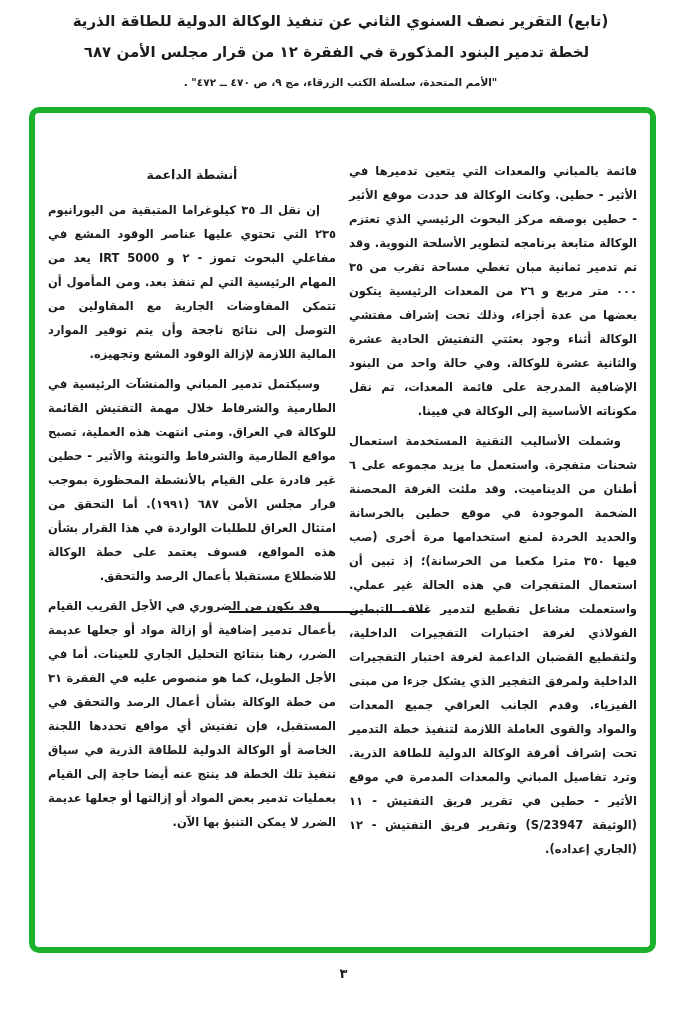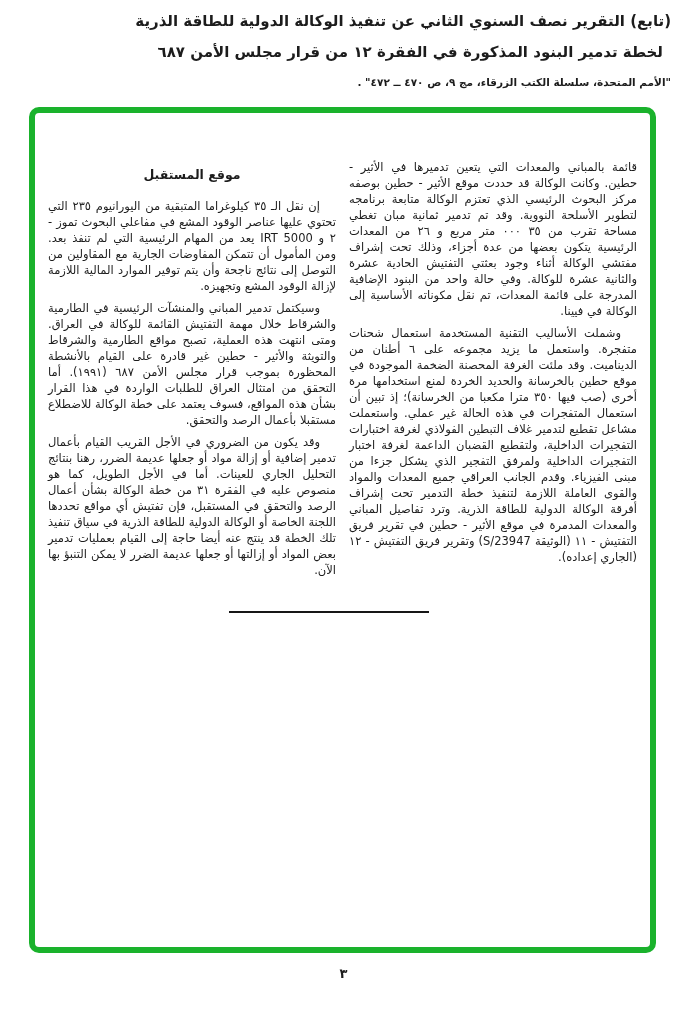--- a/index.html
+++ b/index.html
@@ -17,22 +17,22 @@
     width: 687px;
     height: 1032px;
     background: #ffffff;
     direction: rtl;
   }
   
   .doc-header {
     position: absolute;
     top: 12px;
     left: 0;
-    right: 16px;
-    text-align: right;
+    right: 6px;
+    text-align: center;
     direction: rtl;
   }
   .doc-header .h-line1 {
     font-size: 15px;
     font-weight: bold;
     letter-spacing: 0.2px;
     margin: 0 0 13px 0;
   }
   .doc-header .h-line2 {
     font-size: 15px;
@@ -68,23 +68,24 @@
     display: flex;
     gap: 13px;
     direction: rtl;
   }
   .col {
     width: 50%;
     direction: rtl;
   }
   .col p {
     font-size: 11.5px;
-    line-height: 16px;
+    line-height: 24px;
     text-align: justify;
     margin: 0 0 6px 0;
+    font-weight: bold;
   }
   .col p.indent {
     text-indent: 16px;
   }
   .section-heading {
     text-align: center;
     font-size: 12.5px;
     font-weight: bold;
     margin: 8px 0 16px 0;
   }
@@ -124,21 +125,21 @@
     <div class="frame-content">
 
       <div class="columns">
 
         <div class="col">
           <p>قائمة بالمباني والمعدات التي يتعين تدميرها في الأثير - حطين. وكانت الوكالة قد حددت موقع الأثير - حطين بوصفه مركز البحوث الرئيسي الذي تعتزم الوكالة متابعة برنامجه لتطوير الأسلحة النووية. وقد تم تدمير ثمانية مبان تغطي مساحة تقرب من ٣٥ ٠٠٠ متر مربع و ٢٦ من المعدات الرئيسية يتكون بعضها من عدة أجزاء، وذلك تحت إشراف مفتشي الوكالة أثناء وجود بعثتي التفتيش الحادية عشرة والثانية عشرة للوكالة. وفي حالة واحد من البنود الإضافية المدرجة على قائمة المعدات، تم نقل مكوناته الأساسية إلى الوكالة في فيينا.</p>
           <p class="indent">وشملت الأساليب التقنية المستخدمة استعمال شحنات متفجرة. واستعمل ما يزيد مجموعه على ٦ أطنان من الديناميت. وقد ملئت الغرفة المحصنة الضخمة الموجودة في موقع حطين بالخرسانة والحديد الخردة لمنع استخدامها مرة أخرى (صب فيها ٣٥٠ مترا مكعبا من الخرسانة)؛ إذ تبين أن استعمال المتفجرات في هذه الحالة غير عملي. واستعملت مشاعل تقطيع لتدمير غلاف التبطين الفولاذي لغرفة اختبارات التفجيرات الداخلية، ولتقطيع القضبان الداعمة لغرفة اختبار التفجيرات الداخلية ولمرفق التفجير الذي يشكل جزءا من مبنى الفيزياء. وقدم الجانب العراقي جميع المعدات والمواد والقوى العاملة اللازمة لتنفيذ خطة التدمير تحت إشراف أفرقة الوكالة الدولية للطاقة الذرية. وترد تفاصيل المباني والمعدات المدمرة في موقع الأثير - حطين في تقرير فريق التفتيش - ١١ (الوثيقة S/23947) وتقرير فريق التفتيش - ١٢ (الجاري إعداده).</p>
         </div>
 
         <div class="col">
-          <div class="section-heading">موقع المستقبل</div>
+          <div class="section-heading">أنشطة الداعمة</div>
           <p class="indent">إن نقل الـ ٣٥ كيلوغراما المتبقية من اليورانيوم ٢٣٥ التي تحتوي عليها عناصر الوقود المشع في مفاعلي البحوث تموز - ٢ و IRT 5000 يعد من المهام الرئيسية التي لم تنفذ بعد. ومن المأمول أن تتمكن المفاوضات الجارية مع المقاولين من التوصل إلى نتائج ناجحة وأن يتم توفير الموارد المالية اللازمة لإزالة الوقود المشع وتجهيزه.</p>
           <p class="indent">وسيكتمل تدمير المباني والمنشآت الرئيسية في الطارمية والشرقاط خلال مهمة التفتيش القائمة للوكالة في العراق. ومتى انتهت هذه العملية، تصبح مواقع الطارمية والشرقاط والتويثة والأثير - حطين غير قادرة على القيام بالأنشطة المحظورة بموجب قرار مجلس الأمن ٦٨٧ (١٩٩١). أما التحقق من امتثال العراق للطلبات الواردة في هذا القرار بشأن هذه المواقع، فسوف يعتمد على خطة الوكالة للاضطلاع مستقبلا بأعمال الرصد والتحقق.</p>
           <p class="indent">وقد يكون من الضروري في الأجل القريب القيام بأعمال تدمير إضافية أو إزالة مواد أو جعلها عديمة الضرر، رهنا بنتائج التحليل الجاري للعينات. أما في الأجل الطويل، كما هو منصوص عليه في الفقرة ٣١ من خطة الوكالة بشأن أعمال الرصد والتحقق في المستقبل، فإن تفتيش أي مواقع تحددها اللجنة الخاصة أو الوكالة الدولية للطاقة الذرية في سياق تنفيذ تلك الخطة قد ينتج عنه أيضا حاجة إلى القيام بعمليات تدمير بعض المواد أو إزالتها أو جعلها عديمة الضرر لا يمكن التنبؤ بها الآن.</p>
         </div>
 
       </div>
 
       <div class="end-divider"></div>
 
     </div>

